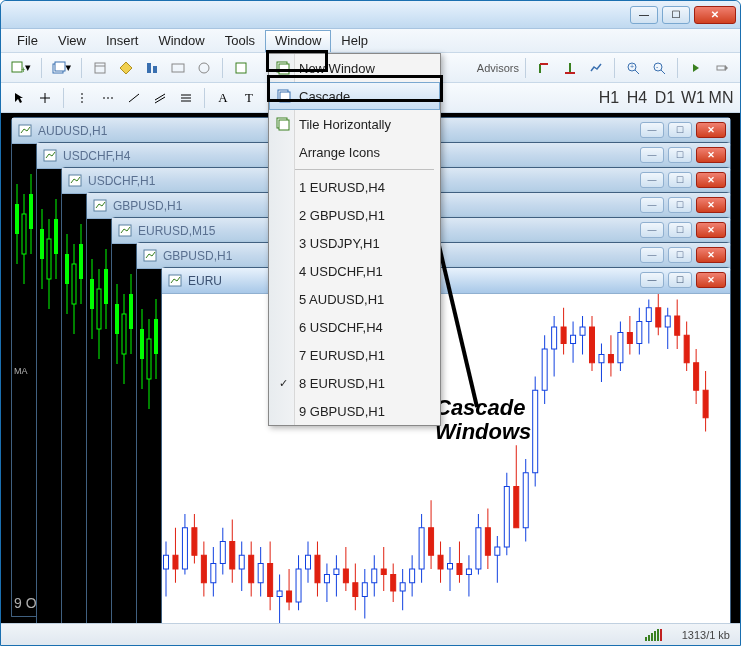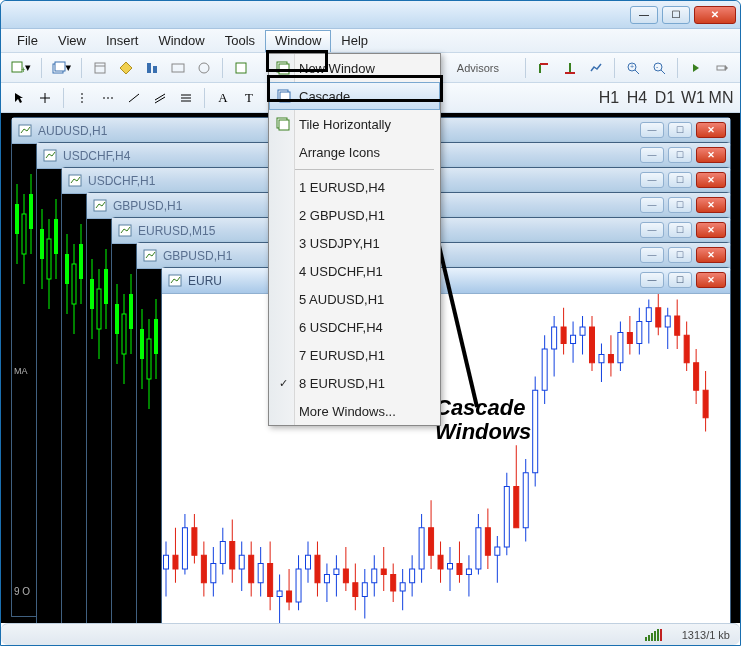--- a/index.html
+++ b/index.html
@@ -29,37 +29,37 @@
 .childwin .childtitle { height: 26px; background: linear-gradient(to bottom, #dce8f4 0%, #c4d8ec 50%, #b0cce4 100%); border-bottom: 1px solid #90b0d0; display: flex; align-items: center; padding: 0 6px; font-size: 12px; color: #5a7090; position: relative; }
 .childwin.active .childtitle { background: linear-gradient(to bottom, #e8f2fc 0%, #c8ddf2 50%, #a8c8e8 100%); color: #3a5070; }
 .childtitle .cticon { width: 16px; height: 14px; margin-right: 4px; }
 .childtitle .ctbtns { position: absolute; right: 4px; top: 4px; display: flex; gap: 4px; }
 .childtitle .ctbtn { width: 24px; height: 16px; background: linear-gradient(to bottom, #f0f6fc, #d0e2f2); border: 1px solid #90b0d0; border-radius: 3px; display: flex; align-items: center; justify-content: center; font-size: 9px; cursor: pointer; }
 .childtitle .ctbtn.close { background: linear-gradient(to bottom, #f08070, #d04020); border-color: #a02010; color: #fff; width: 30px; font-weight: bold; }
 .chartbody { position: absolute; top: 26px; left: 0; right: 0; bottom: 0; background: #fff; overflow: hidden; }
 
 
 .strip { position: absolute; top: 0; bottom: 0; width: 100%; background: #000; text-decoration: underline; }
-.strip .sdate { position: absolute; bottom: 19px; left: 2px; font-size: 10px; color: #b0b0b0; }
+.strip .sdate { position: absolute; bottom: 5px; left: 2px; font-size: 14px; color: #b0b0b0; }
 
 
 .dropdown { position: absolute; top: 52px; left: 267px; width: 173px; background: #f4f4f4; border: 1px solid #888; box-shadow: 2px 2px 6px rgba(0,0,0,0.3); font-size: 13px; z-index: 100; }
 .dropdown .dditem { height: 28px; display: flex; align-items: center; padding: 0 6px 0 30px; cursor: pointer; position: relative; color: #222; }
 .dropdown .dditem.highlighted { background: linear-gradient(to bottom, #f0f6fc, #c8ddf2); border: 1px solid #7aa8d0; padding: 0 5px 0 29px; }
 .dropdown .ddsep { height: 1px; background: #c0c0c0; margin: 3px 6px; }
 .dropdown .ddicon { position: absolute; left: 6px; width: 16px; height: 16px; }
 .dropdown .ddcheck { position: absolute; left: 10px; font-size: 11px; }
 .dropdown .iconstrip { position: absolute; left: 0; top: 0; bottom: 0; width: 26px; background: linear-gradient(to right, #e8ecef, #f0f2f4); border-right: 1px solid #d8d8d8; }
 
 
 .annotation { position: absolute; font-size: 22px; font-weight: bold; font-style: italic; color: #000; z-index: 50; line-height: 1.1; }
 .annotation-line { position: absolute; z-index: 49; }
 
 
-.statusbar { position: absolute; bottom: 0; left: 0; right: 0; height: 22px; background: linear-gradient(to bottom, #f0f4f8, #e0e8f0); border-top: 1px solid #c0d0e0; display: flex; align-items: center; justify-content: flex-end; padding: 0 10px; font-size: 11px; color: #444; gap: 20px; border-radius: 7px; }
+.statusbar { position: absolute; bottom: 0; left: 0; right: 0; height: 22px; background: linear-gradient(to bottom, #f0f4f8, #e0e8f0); border-top: 1px solid #c0d0e0; display: flex; align-items: center; justify-content: flex-end; padding: 0 10px; font-size: 11px; color: #444; gap: 20px; }
 .statusbar .bars { display: flex; gap: 1px; align-items: flex-end; height: 12px; }
 .statusbar .bars span { width: 2px; background: #3a8020; }
 
 
 .candles { position: absolute; top: 0; left: 0; right: 0; bottom: 0; }
 
 
 .highlight-box { position: absolute; border: 3px solid #000; z-index: 101; pointer-events: none; }
 .highlight-box.menu { top: 49px; left: 265px; width: 62px; height: 22px; }
 .highlight-box.item { top: 74px; left: 266px; width: 176px; height: 27px; }
@@ -121,21 +121,21 @@
         <circle cx="7" cy="7" r="5" fill="none" stroke="#888"></circle>
       </svg>
     </div>
   <div class="sep"></div>
   <div class="tbtn">
       <svg width="14" height="14">
         <rect x="2" y="2" width="10" height="10" fill="#fff" stroke="#3a8020"></rect>
       </svg>
     </div>
   <div style="flex:1"></div>
-  <span style="color:#555;margin-right:20px">Advisors</span>
+  <span style="color:#555;margin-right:0">Advisors</span>
   <div class="sep"></div>
   <div class="tbtn">
       <svg width="14" height="14">
         <line x1="3" y1="12" x2="3" y2="3" stroke="#3a8020" stroke-width="2"></line>
         <line x1="3" y1="3" x2="11" y2="3" stroke="#c02020" stroke-width="2"></line>
       </svg>
     </div>
   <div class="tbtn">
       <svg width="14" height="14">
         <line x1="7" y1="2" x2="7" y2="12" stroke="#3a8020" stroke-width="2"></line>
@@ -585,21 +585,21 @@
         <span>6 USDCHF,H4</span>
       </div>
       <div class="dditem">
         <span>7 EURUSD,H1</span>
       </div>
       <div class="dditem">
         <span class="ddcheck">✓</span>
         <span>8 EURUSD,H1</span>
       </div>
       <div class="dditem">
-        <span>More Windows...</span>
+        <span>9 GBPUSD,H1</span>
       </div>
     </div>
 </div>
 
 <div class="highlight-box menu"></div>
 <div class="highlight-box item"></div>
 
 <svg class="annotation-line" style="left:398px;top:96px" width="130" height="320">
   <line x1="6" y1="4" x2="78" y2="310" stroke="#000" stroke-width="4"></line>
 </svg>

